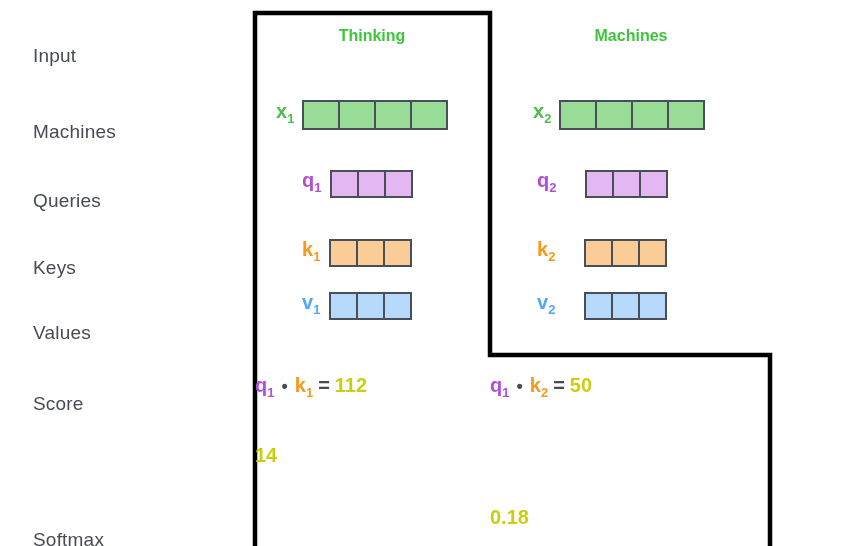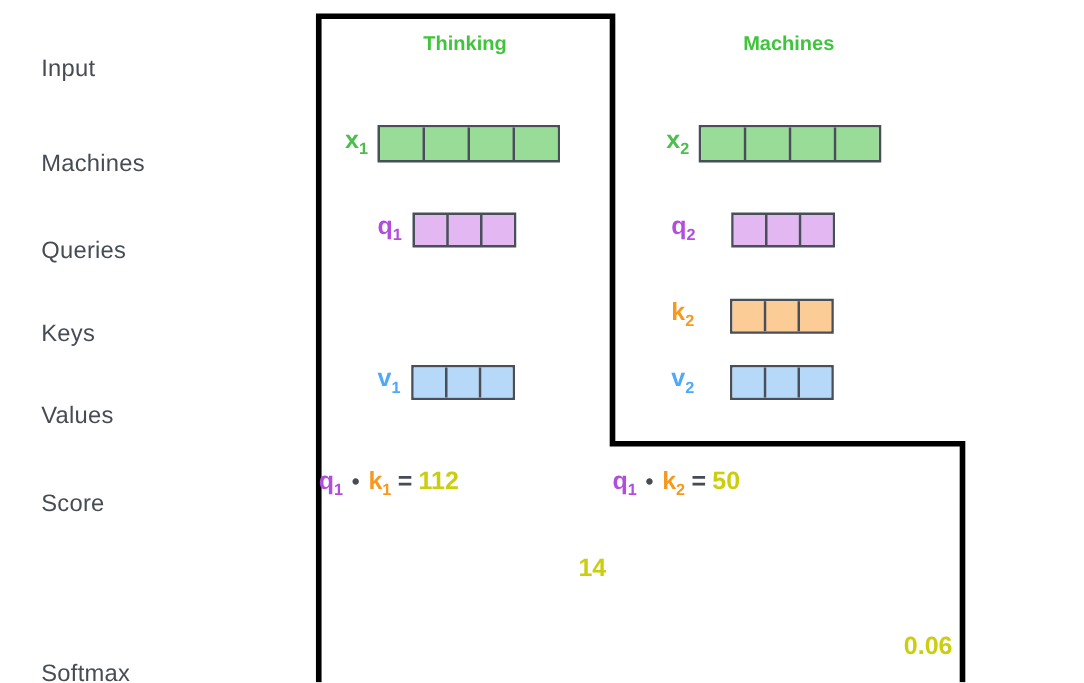--- a/index.html
+++ b/index.html
@@ -46,21 +46,21 @@
   .m-row2{left:537px}.m-row2 .vec{margin-left:29px}
   .scorerow{
     position:absolute;top:374px;text-align:left;font-weight:700;font-size:20px;
     white-space:nowrap;
   }
   .sc-t{left:255px;width:252px}.sc-m{left:490px;width:225px}
   .scorerow .dot{color:var(--label-gray);margin:0 7px;font-size:18px;}
   .scorerow .eq{color:var(--label-gray);margin:0 5px;}
   .scorerow .val{color:var(--score-yellow);}
   .bignum{
-    position:absolute;text-align:right;font-weight:700;font-size:20px;
+    position:absolute;text-align:left;font-weight:700;font-size:20px;
     color:var(--score-yellow);
   }
   .dv-t{left:255px;top:444px;width:230px}
   .dv-m{left:490px;top:444px;width:250px}
   .sm-t{left:255px;top:506px;width:244px}
   .sm-m{left:490px;top:506px;width:272px}
 </style>
 </head>
 <body>
 
@@ -86,20 +86,28 @@
     <div class="vec vec-x">
         <div class="cell"></div>
         <div class="cell"></div>
         <div class="cell"></div>
         <div class="cell"></div>
       </div>
   </div>
   <div class="vecrow r-q t-row2">
     <span class="veclabel lab-q"><span>q</span><sub>1</sub></span>
     <div class="vec vec-q">
+        <div class="cell"></div>
+        <div class="cell"></div>
+        <div class="cell"></div>
+      </div>
+  </div>
+  <div class="vecrow r-k t-row2">
+    <span class="veclabel lab-k"><span>k</span><sub>1</sub></span>
+    <div class="vec vec-k">
         <div class="cell"></div>
         <div class="cell"></div>
         <div class="cell"></div>
       </div>
   </div>
   <div class="vecrow r-v t-row2">
     <span class="veclabel lab-v"><span>v</span><sub>1</sub></span>
     <div class="vec vec-v">
         <div class="cell"></div>
         <div class="cell"></div>
@@ -143,15 +151,15 @@
 
   <div class="scorerow sc-t">
     <span class="veclabel lab-q"><span>q</span><sub>1</sub></span><span class="dot">•</span><span class="veclabel lab-k"><span>k</span><sub>1</sub></span><span class="eq">=</span><span class="val">112</span>
   </div>
   <div class="scorerow sc-m">
     <span class="veclabel lab-q"><span>q</span><sub>1</sub></span><span class="dot">•</span><span class="veclabel lab-k"><span>k</span><sub>2</sub></span><span class="eq">=</span><span class="val">50</span>
   </div>
 
   <div class="bignum dv-t">14</div>
 
-  <div class="bignum sm-m">0.06</div>
+  <div class="bignum sm-m">0.18</div>
 
 </div>
 
 </body></html>

